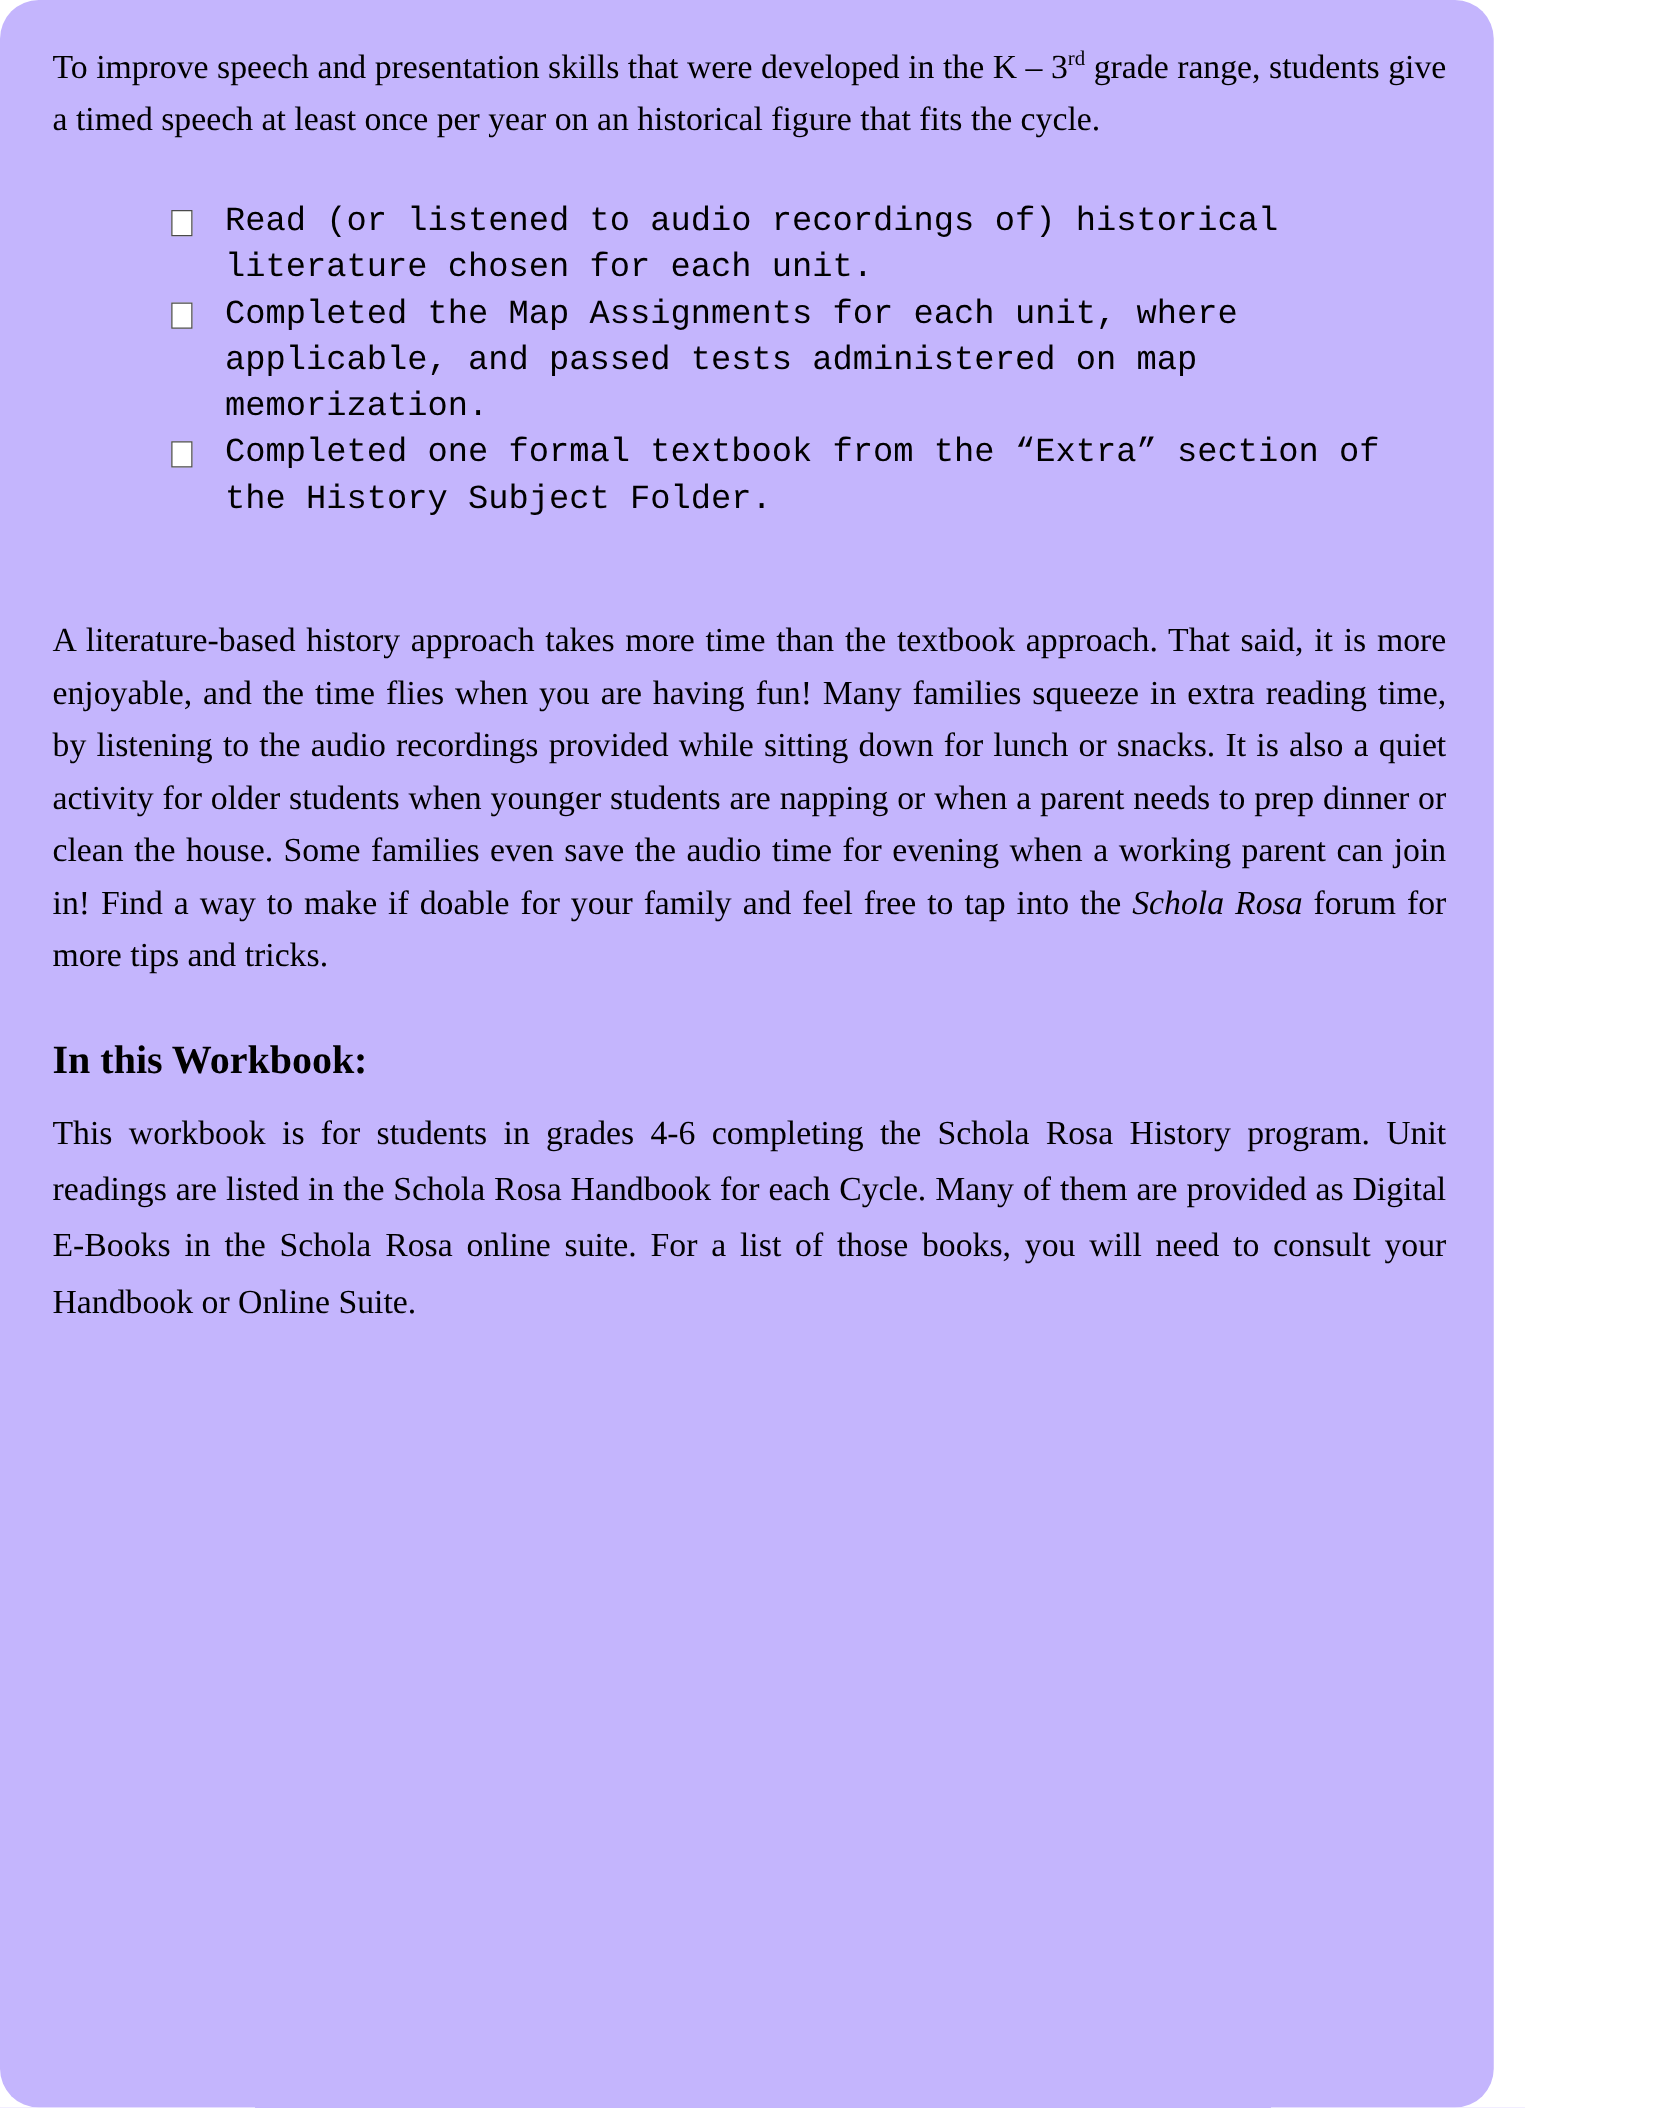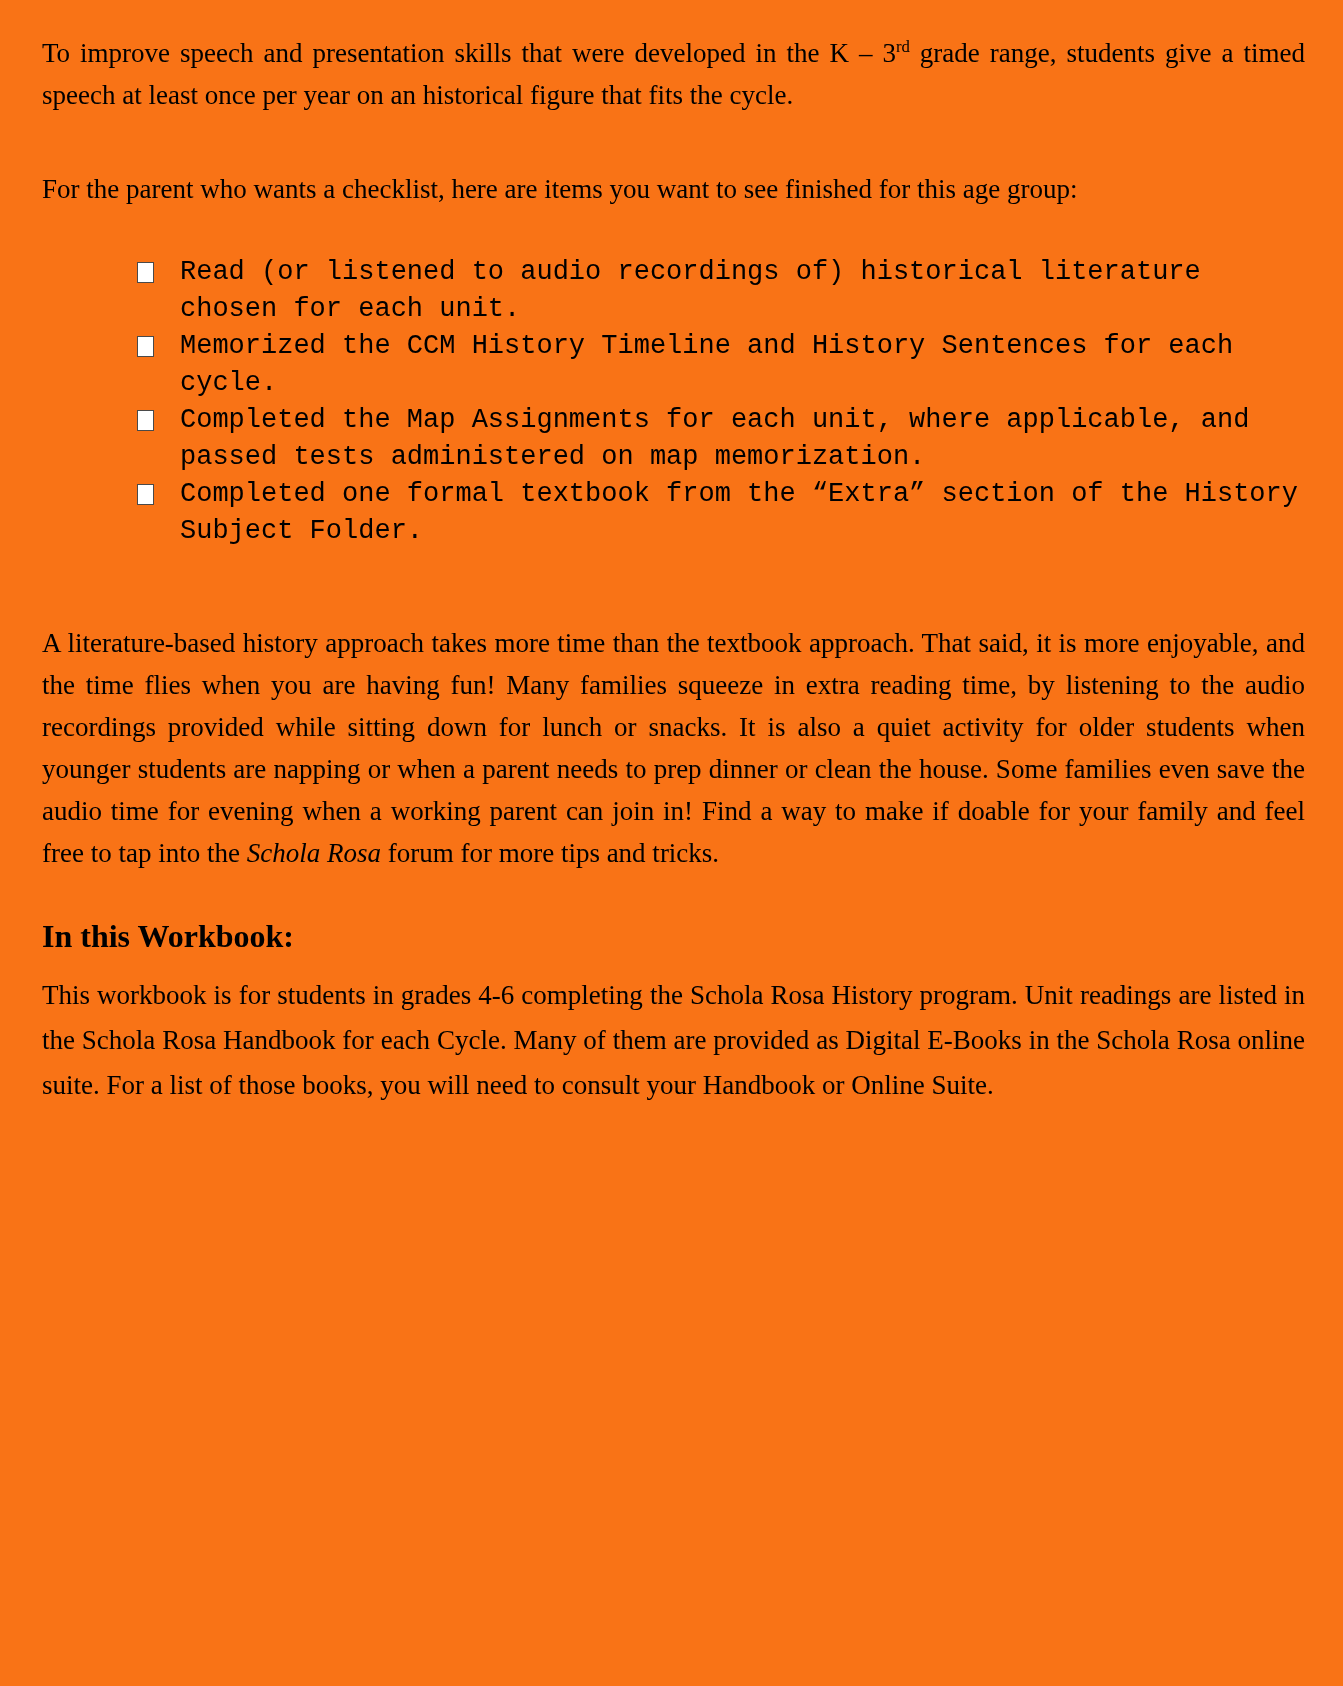--- a/index.html
+++ b/index.html
@@ -1,26 +1,27 @@
 <!DOCTYPE html>
 <html><head>
 <meta charset="utf-8">
 <style>
   html, body { margin: 0; padding: 0; background: #ffffff; }
   .page {
     position: relative;
-    width: 1343px;
+    width: 1195px;
     height: 1686px;
     box-sizing: border-box;
-    background: #f97316;
+    background: #c4b5fd;
     color: #000000;
     padding: 32px 38px 0 42px;
     font-family: "Liberation Serif", "DejaVu Serif", serif;
     font-size: 27px;
     overflow: hidden;
+    border-radius: 31px;
   }
   p.body-text {
     margin: 0;
     text-align: justify;
     line-height: 42px;
   }
   p.p2 { margin-top: 52px; }
   ul.checklist {
     list-style: none;
     margin: 44px 0 0 95px;
@@ -57,30 +58,25 @@
   }
   i.schola { font-style: italic; }
 </style>
 </head>
 <body>
 
 <div class="page">
 
   <p class="body-text p1"><span>To improve speech and presentation skills that were developed in the K – 3</span><sup class="ord">rd</sup><span> grade range, students give a timed speech at least once per year on an historical figure that fits the cycle.</span></p>
 
-  <p class="body-text p2">For the parent who wants a checklist, here are items you want to see finished for this age group:</p>
 
   <ul class="checklist">
     <li>
       <span class="checkbox"></span>
       <span class="item-text">Read (or listened to audio recordings of) historical literature chosen for each unit.</span>
-    </li>
-    <li>
-      <span class="checkbox"></span>
-      <span class="item-text">Memorized the CCM History Timeline and History Sentences for each cycle.</span>
     </li>
     <li>
       <span class="checkbox"></span>
       <span class="item-text">Completed the Map Assignments for each unit, where applicable, and passed tests administered on map memorization.</span>
     </li>
     <li>
       <span class="checkbox"></span>
       <span class="item-text">Completed one formal textbook from the “Extra” section of the History Subject Folder.</span>
     </li>
   </ul>

